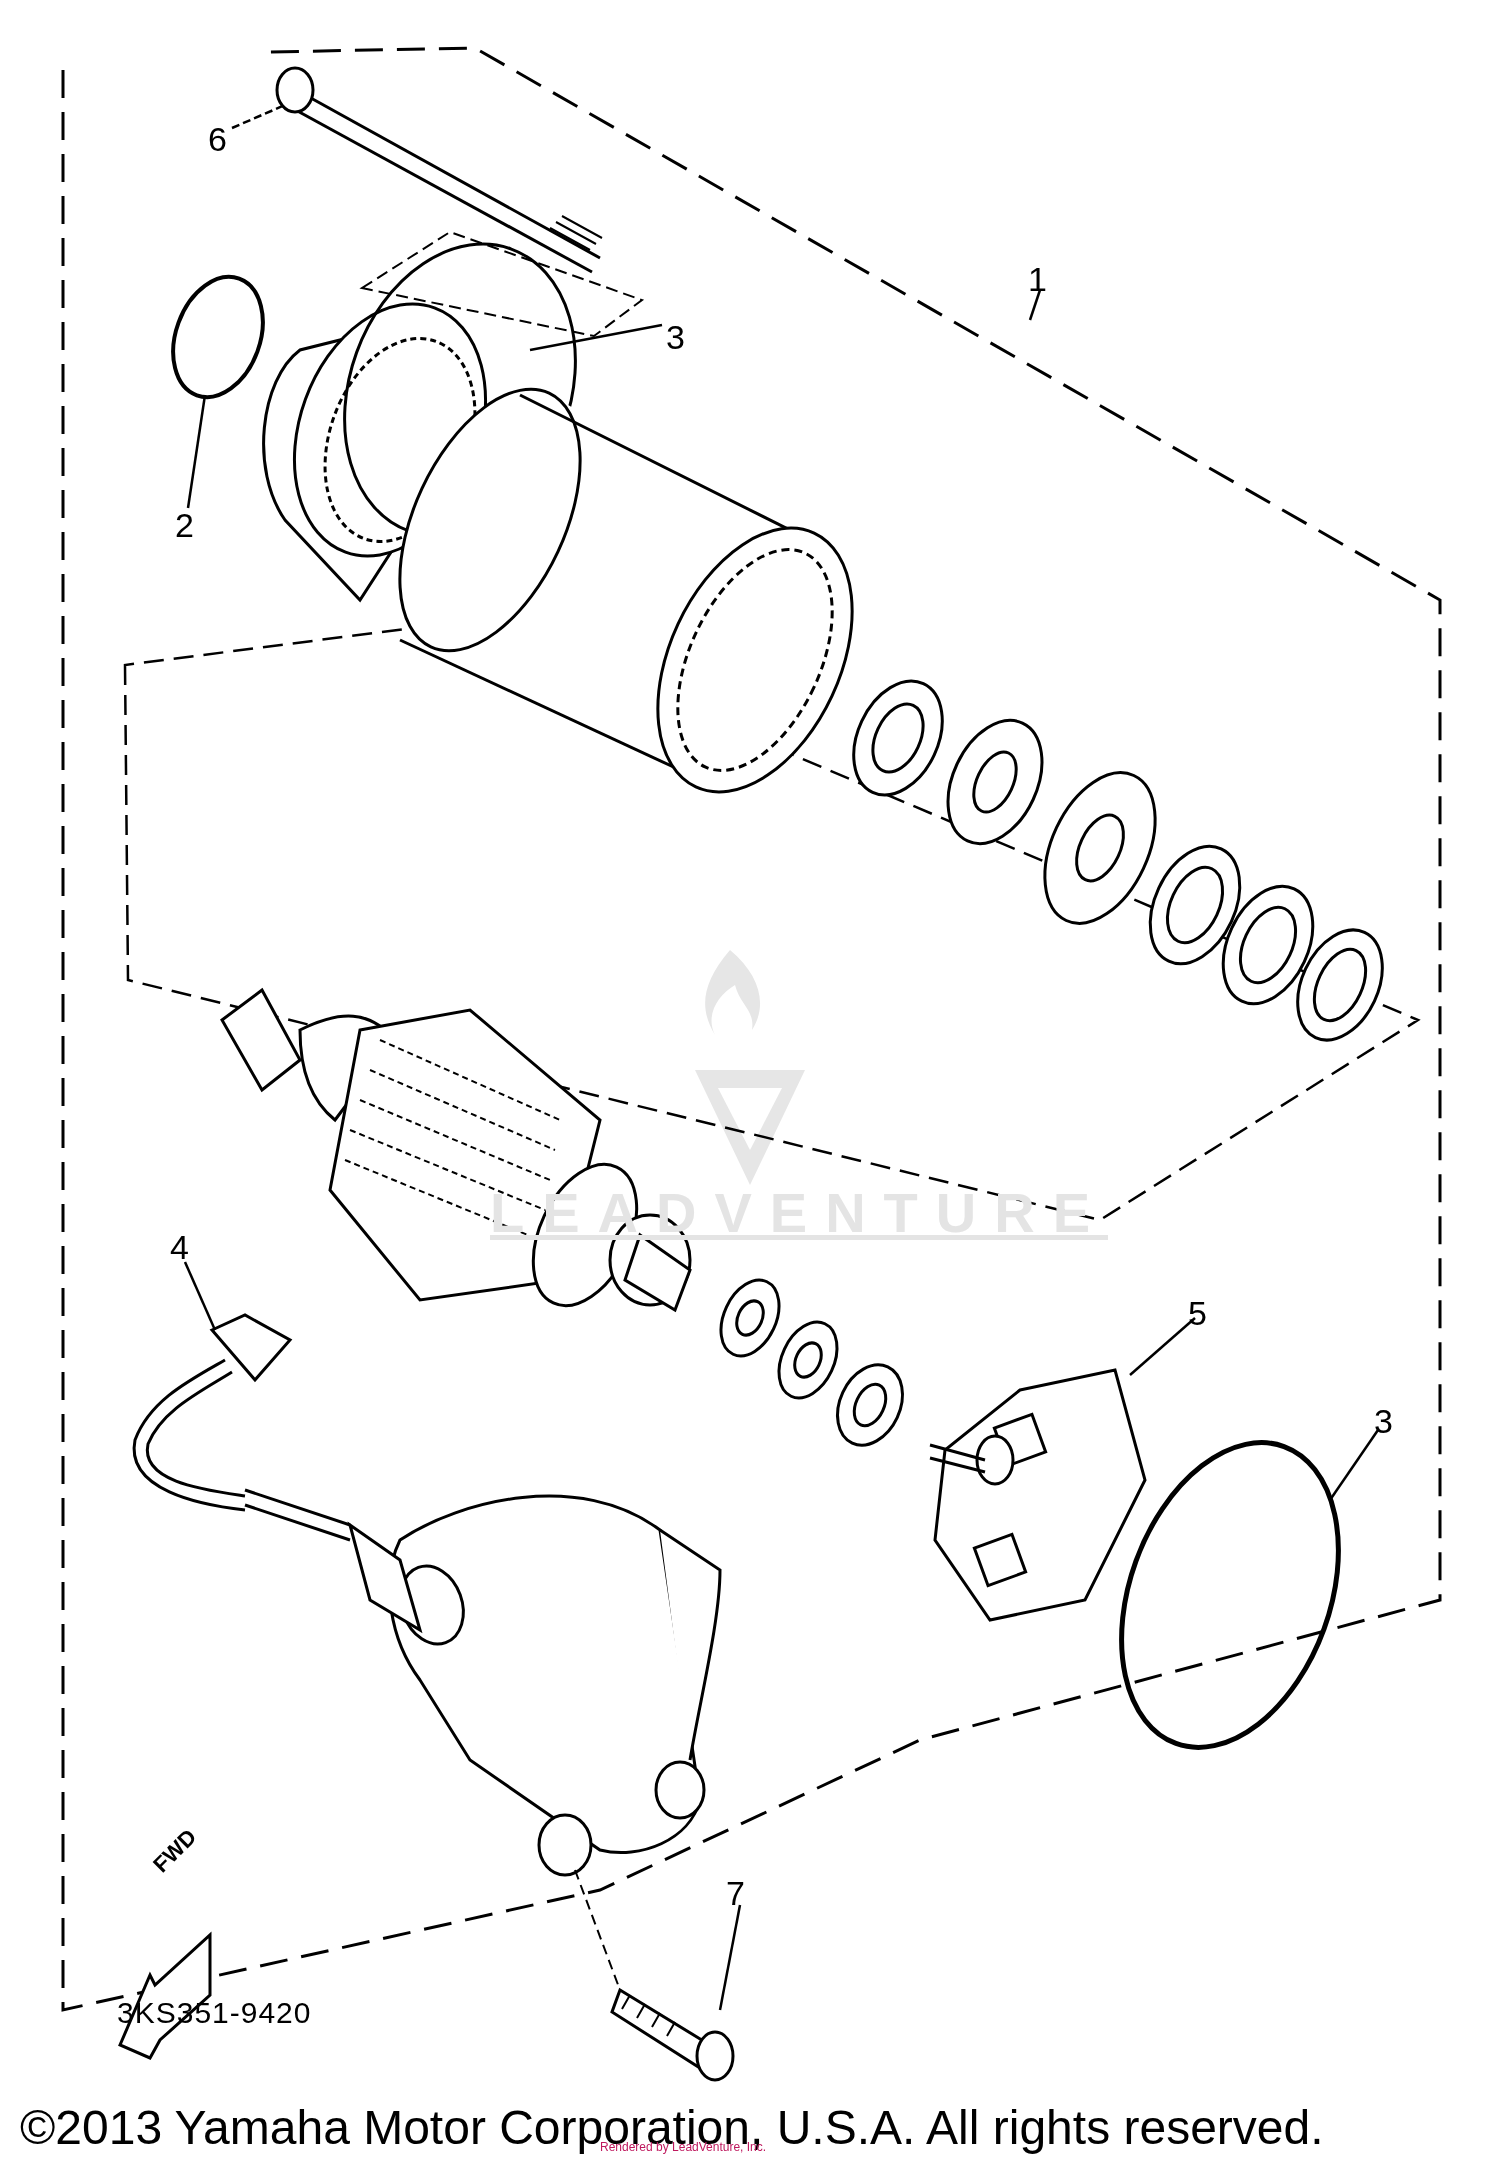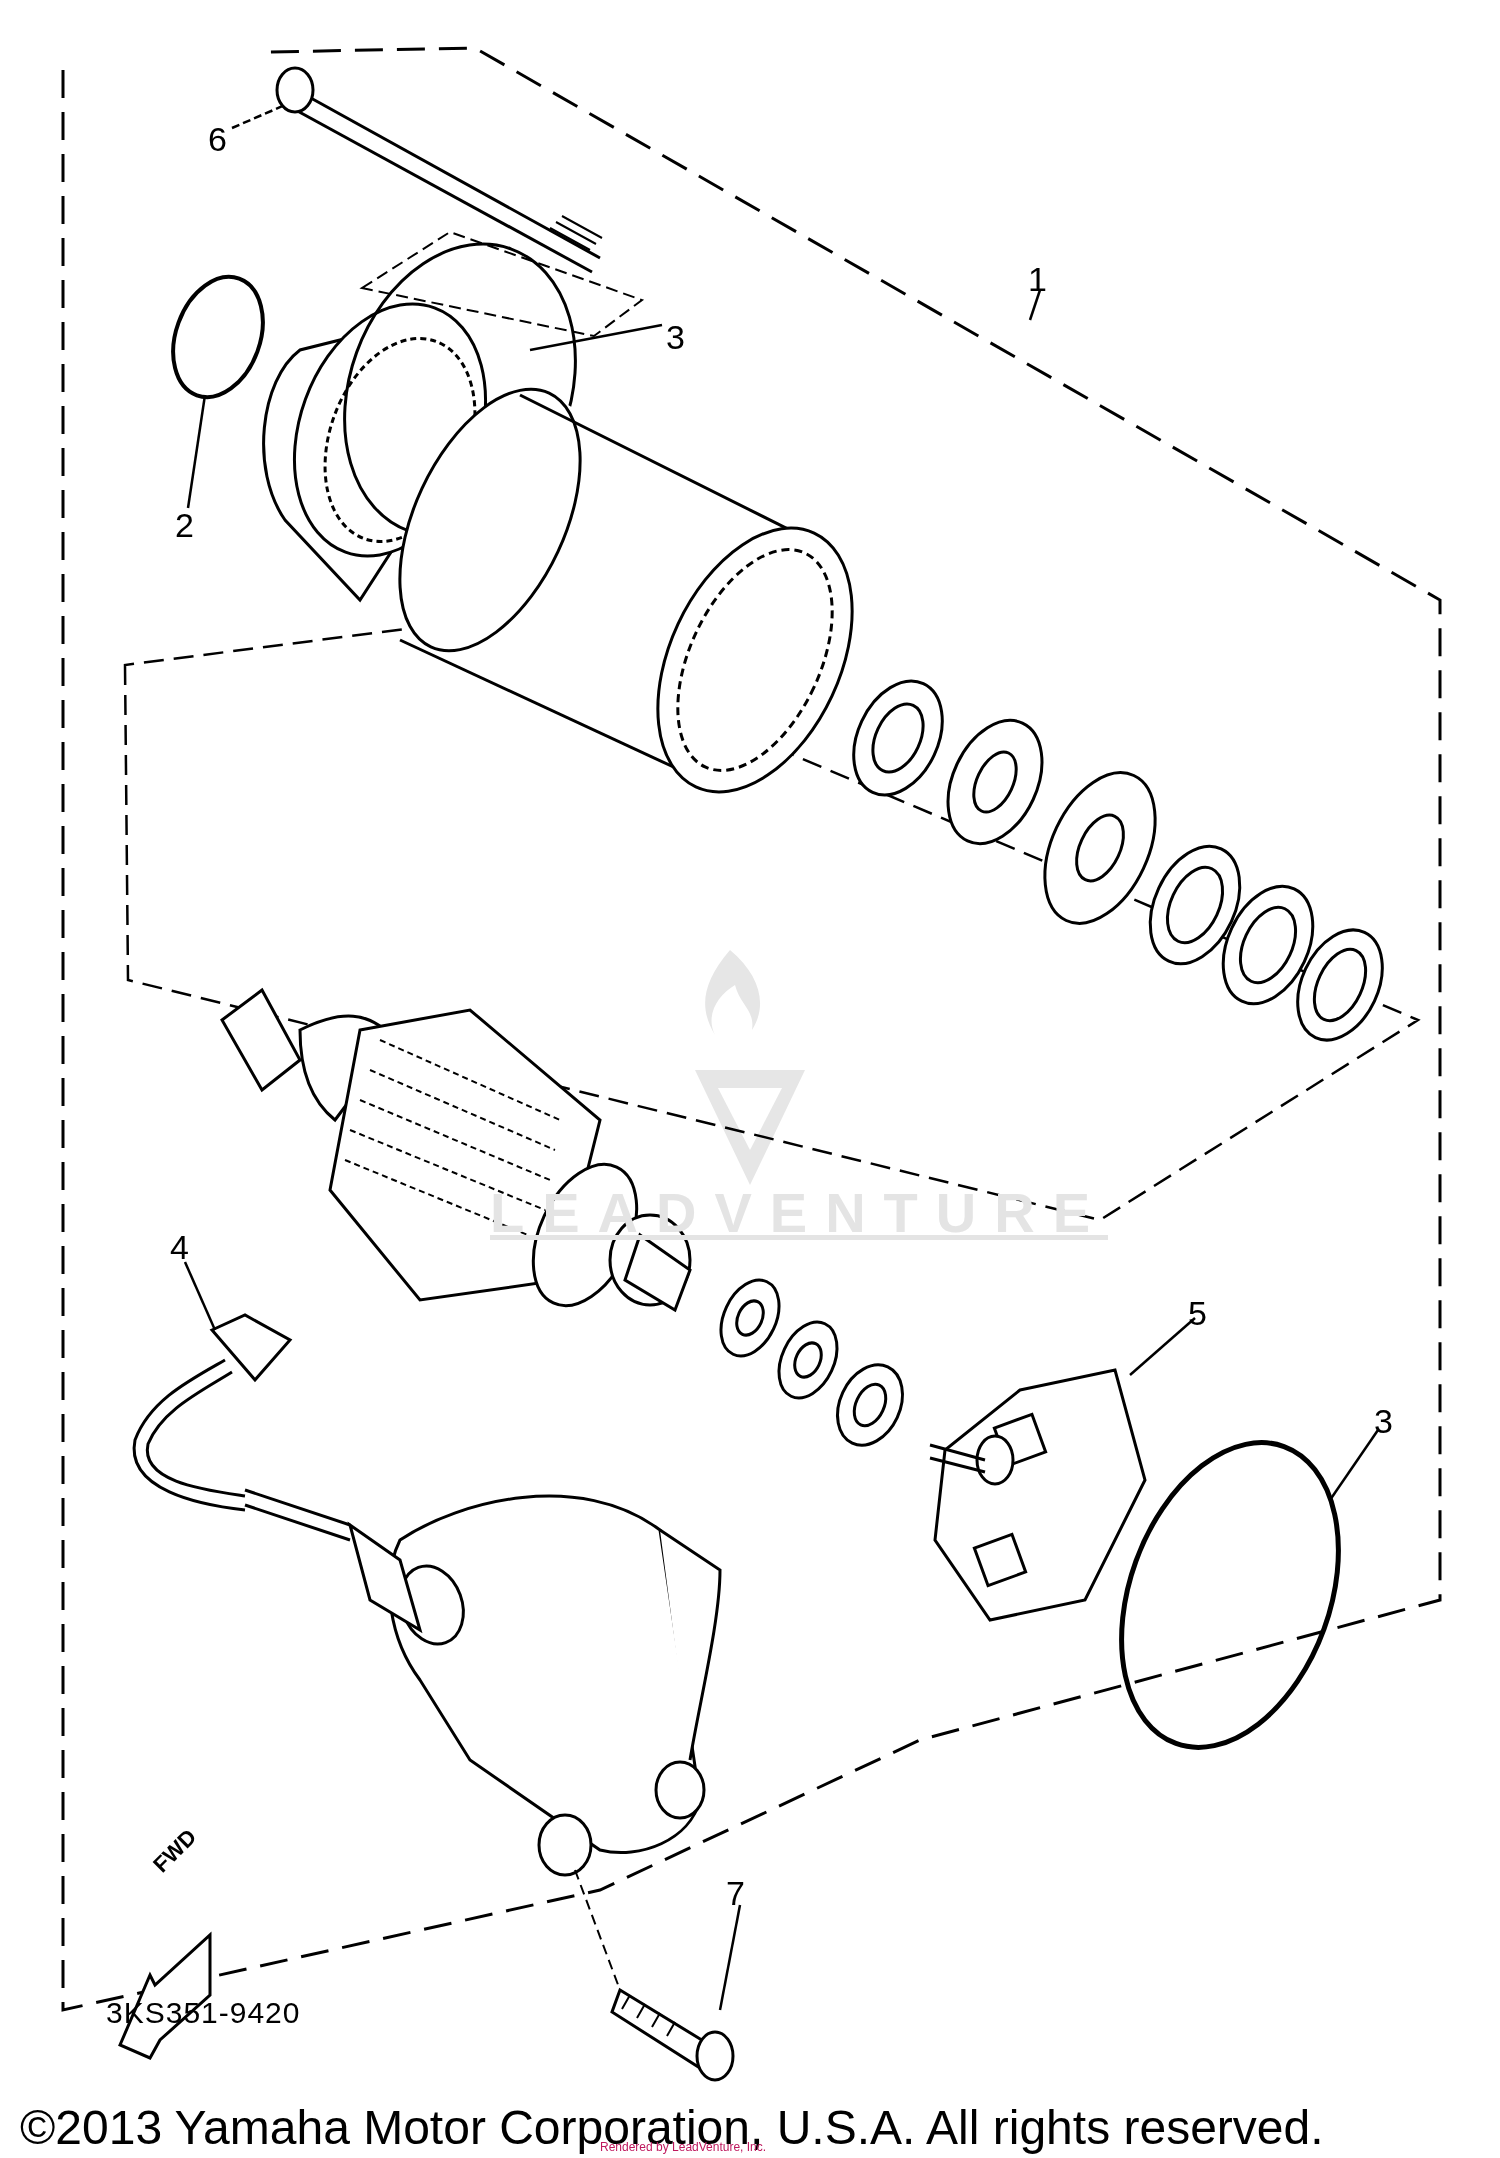--- a/index.html
+++ b/index.html
@@ -1,19 +1,19 @@
 <!DOCTYPE html>
 <html><head>
 <meta charset="utf-8">
 <style>
   html,body{margin:0;padding:0;background:#ffffff;}
   body{width:1500px;height:2158px;position:relative;overflow:hidden;font-family:"Liberation Sans",sans-serif;}
   #diagram{position:absolute;left:0;top:0;width:1500px;height:2158px;}
   .callout{position:absolute;font-family:"Liberation Sans",sans-serif;font-size:34px;color:#000;line-height:1;}
-  #part-number{position:absolute;left:106px;top:1996px;font-size:30px;color:#000;letter-spacing:1px;font-family:"Liberation Sans",sans-serif;}
+  #part-number{position:absolute;left:117px;top:1996px;font-size:30px;color:#000;letter-spacing:1px;font-family:"Liberation Sans",sans-serif;}
   #copyright{position:absolute;left:20px;top:2100px;width:1460px;text-align:left;font-size:48px;color:#000000;white-space:nowrap;font-family:"Liberation Sans",sans-serif;}
   #rendered-by{position:absolute;left:600px;top:2140px;font-size:12px;color:#be185d;font-family:"Liberation Sans",sans-serif;}
   #watermark-text{position:absolute;left:490px;top:1180px;font-size:56px;font-weight:bold;letter-spacing:18px;color:#e4e4e4;font-family:"Liberation Sans",sans-serif;text-decoration:underline;}
   #fwd-label{position:absolute;left:150px;top:1838px;font-size:22px;font-weight:bold;transform:rotate(-45deg);color:#000;font-family:"Liberation Sans",sans-serif;}
 </style>
 </head>
 <body>
 
 <svg id="diagram" viewBox="0 0 1500 2158" xmlns="http://www.w3.org/2000/svg">
 

